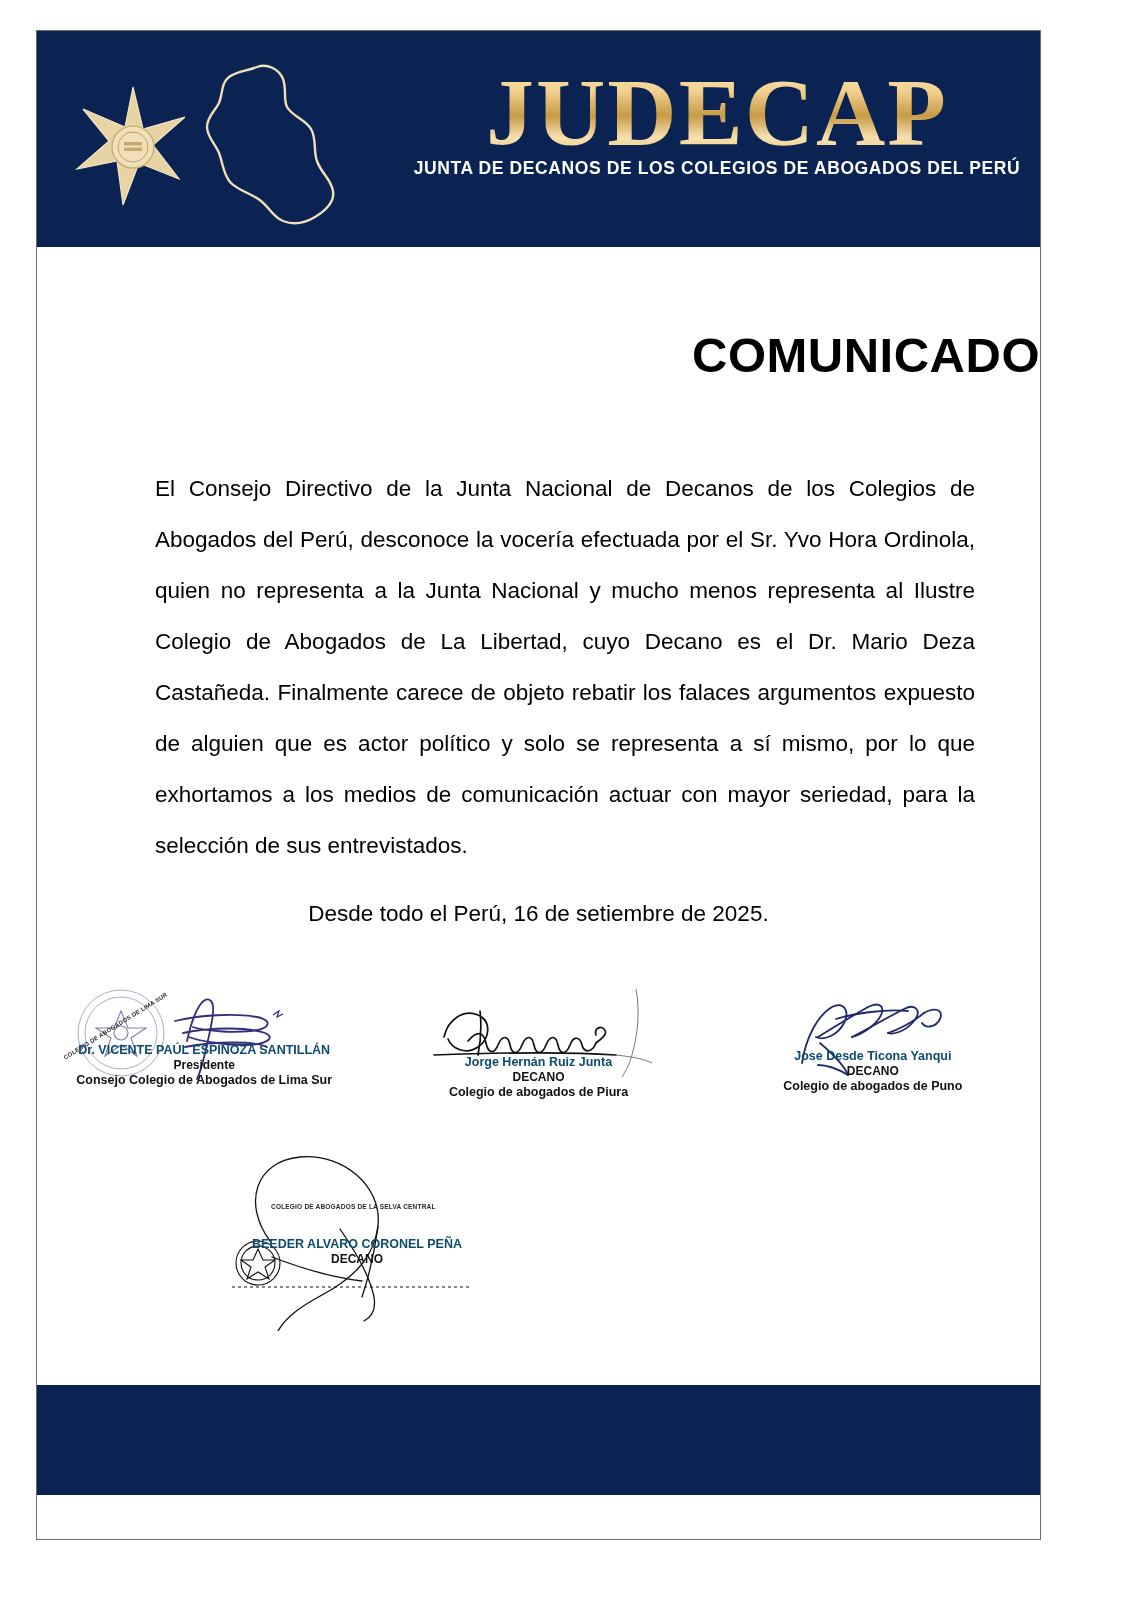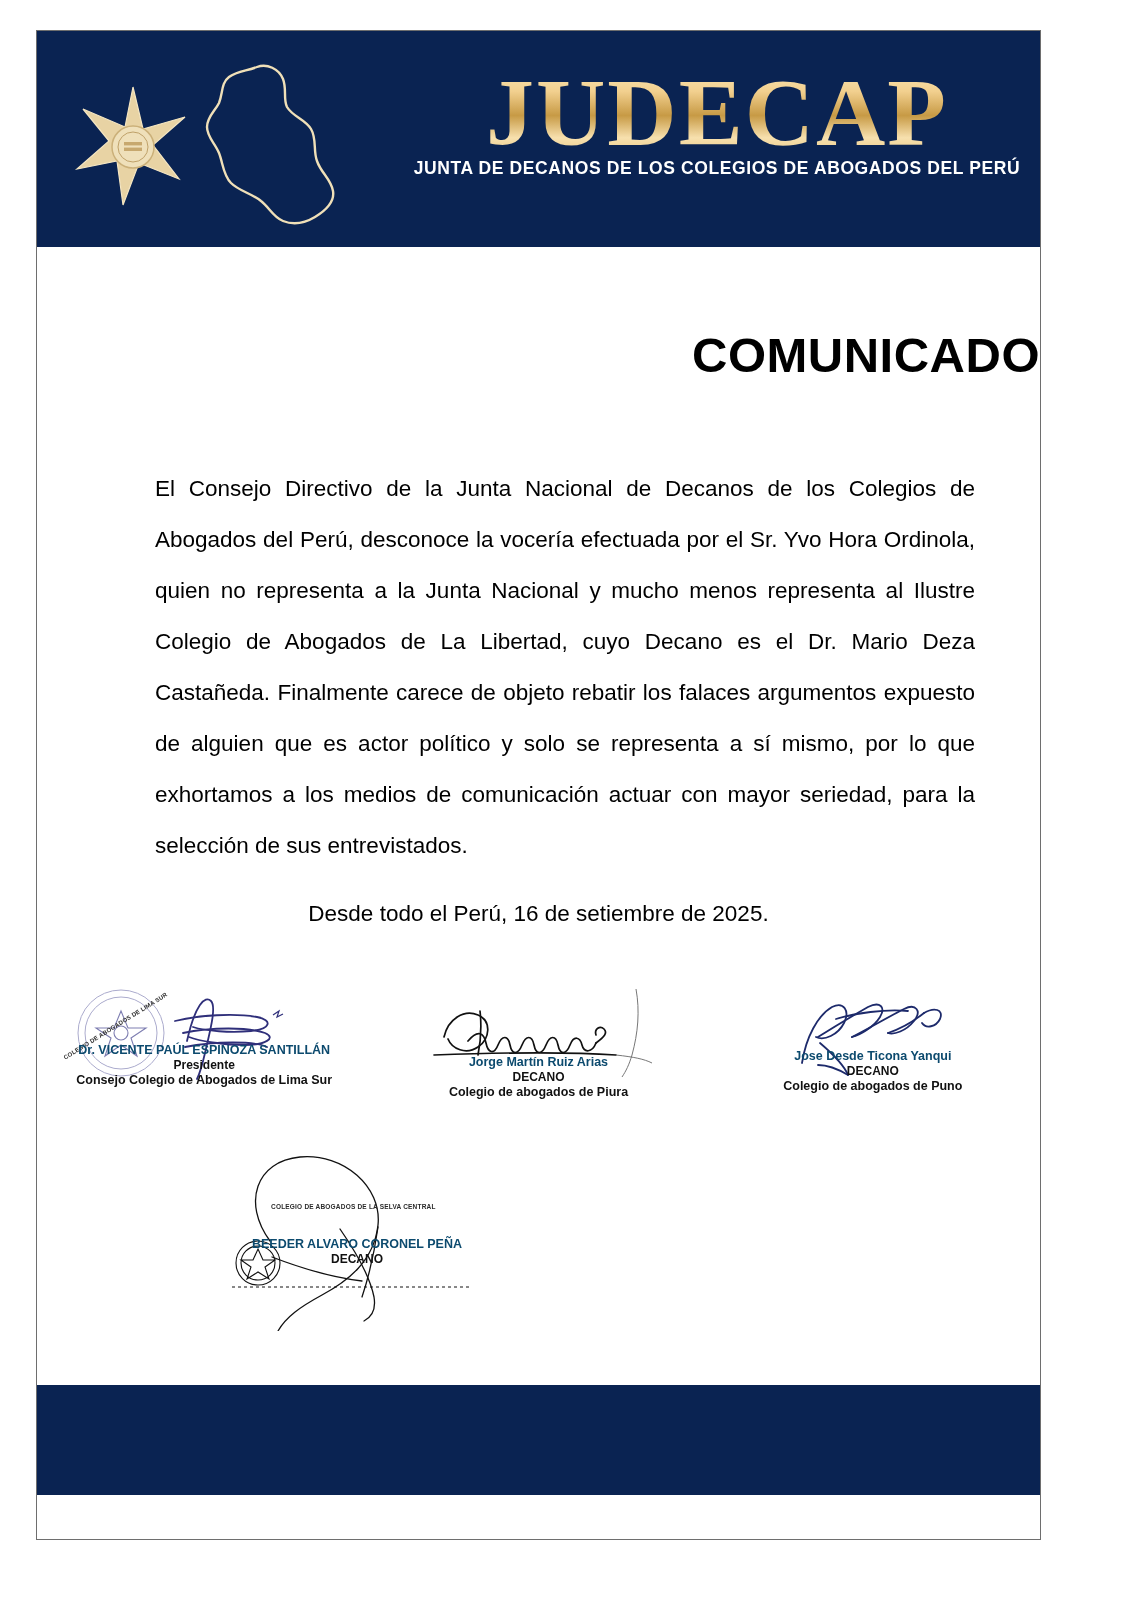--- a/index.html
+++ b/index.html
@@ -292,21 +292,21 @@
             <path d="M188 72 C196 66 200 62 196 58 C192 54 186 58 188 64"></path>
             <path d="M26 84 C80 82 150 80 208 84"></path>
           </g>
           <g fill="none" stroke="#777777" stroke-width="1">
             <path d="M228 18 C232 40 230 62 224 84 C221 94 218 100 214 106"></path>
             <path d="M208 84 C226 86 236 88 244 92"></path>
           </g>
         </svg>
       </div>
       <div class="sig-caption" style="top:84px;">
-        <div class="sig-name">Jorge Martín Ruiz Arias</div>
+        <div class="sig-name">Jorge Hernán Ruiz Junta</div>
         <div class="sig-role">DECANO</div>
         <div class="sig-org">Colegio de abogados de Piura</div>
       </div>
     </div>
 
     <div class="sig-block">
       <div class="sig-art">
         <svg width="250" height="110" viewBox="0 0 250 110">
           <g fill="none" stroke="#1d2a6b" stroke-width="1.8" stroke-linecap="round">
             <path d="M54 92 C58 66 70 44 84 36 C96 30 102 40 96 52 C90 64 76 70 68 66"></path>

